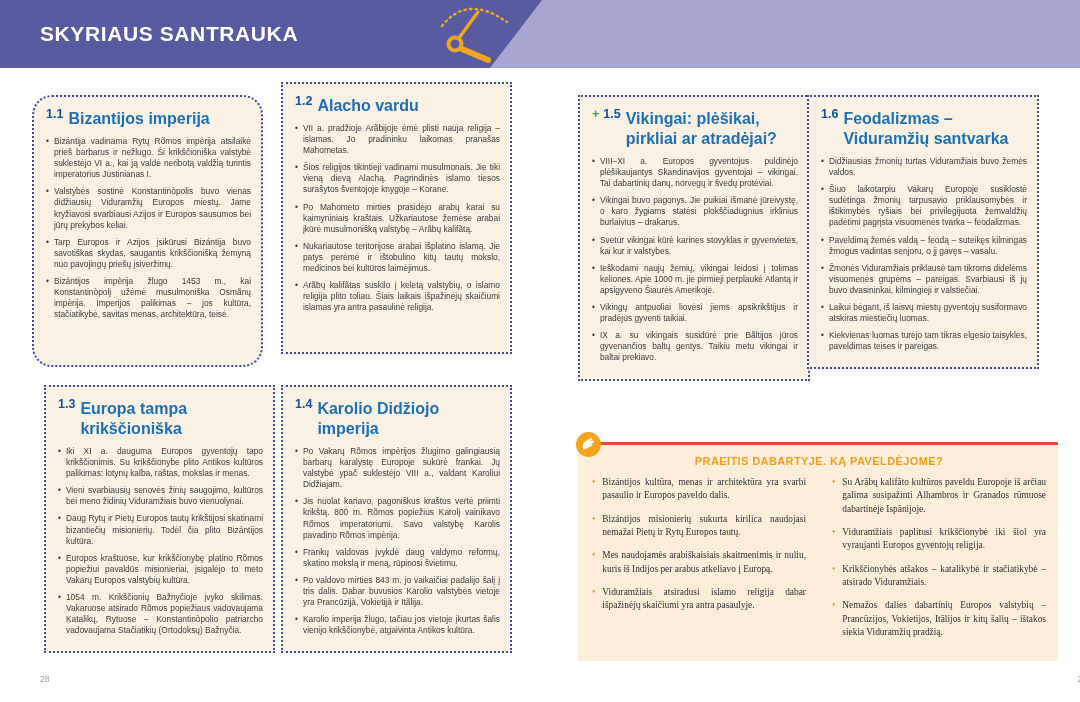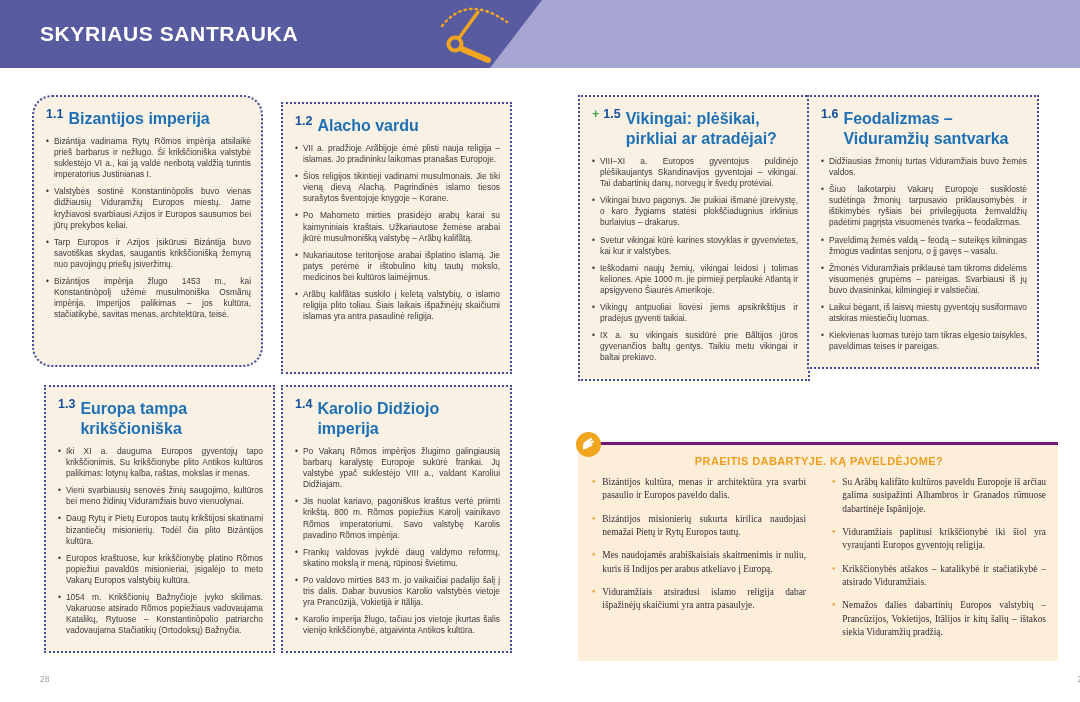--- a/index.html
+++ b/index.html
@@ -23,21 +23,21 @@
   .num{font-size:12.5px;font-weight:bold;color:#15509e;line-height:1.1;}
   .plus{font-size:12.5px;font-weight:bold;color:#43a047;line-height:1.1;margin-right:-1px;}
   .btitle{font-size:16px;font-weight:bold;color:#1d70b5;line-height:1.25;padding-top:1px;}
   ul.bullets{list-style:none;margin:0;padding:0;}
   ul.bullets li{display:flex;gap:5px;margin:0 0 6px 0;}
   ul.bullets .marker{color:#33343c;font-size:8.4px;line-height:1.32;}
   ul.bullets .btext{flex:1;font-size:8.4px;line-height:1.32;color:#3b3b3b;text-align:justify;}
 
   
   .heritage{position:absolute;left:578px;top:442px;width:480px;min-height:203px;
-    box-sizing:border-box;background:#fdeeda;border-top:3px solid #701a75;
+    box-sizing:border-box;background:#fdeeda;border-top:3px solid #ef4444;
     padding:8px 12px 12px 14px;}
   .heritage-icon{position:absolute;left:-3px;top:-14px;}
   .heritage h2{margin:2px 0 9px 0;text-align:center;font-size:11px;font-weight:bold;
     letter-spacing:.4px;color:#f09e1d;}
   .hcols{display:flex;gap:26px;}
   .hcol{flex:1;}
   ul.hbullets{list-style:none;margin:0;padding:0;font-family:"Liberation Serif","DejaVu Serif",serif;}
   ul.hbullets li{display:flex;gap:7px;margin:0 0 10px 0;}
   ul.hbullets .marker{color:#e8951f;font-size:9.5px;line-height:1.4;}
   ul.hbullets .btext{flex:1;font-size:9.4px;line-height:1.42;color:#2f2f33;text-align:justify;}
@@ -80,29 +80,29 @@
           <span class="marker">•</span>
           <span class="btext">Tarp Europos ir Azijos įsikūrusi Bizántija buvo savotiškas skydas, saugantis krikščionišką žemyną nuo pavojingų priešų įsiveržimų.</span>
         </li>
         <li>
           <span class="marker">•</span>
           <span class="btext">Bizántijos impèrija žlugo 1453 m., kai Konstantinòpolį užėmė musulmoniška Osmãnų impèrija. Imperijos palikimas – jos kultūra, stačiatikybė, savitas menas, architektūra, teisė.</span>
         </li>
       </ul>
   </section>
 
-  <section class="box" style="left:281px;top:102px;width:231px;min-height:272px;">
+  <section class="box" style="left:281px;top:82px;width:231px;min-height:272px;">
     <div class="boxhead">
       <span class="num">1.2</span>
       <span class="btitle">Alacho vardu</span>
     </div>
     <ul class="bullets">
         <li>
           <span class="marker">•</span>
-          <span class="btext">VII a. pradžioje Arãbijoje ėmė plisti nauja religija – islamas. Jo pradininku laikomas pranašas Europoje.</span>
+          <span class="btext">VII a. pradžioje Arãbijoje ėmė plisti nauja religija – islamas. Jo pradininku laikomas pranašas Mahometas.</span>
         </li>
         <li>
           <span class="marker">•</span>
           <span class="btext">Šios religijos tikintieji vadinami musulmonais. Jie tiki vieną dievą Alachą. Pagrindinės islamo tiesos surašytos šventojoje knygoje – Korane.</span>
         </li>
         <li>
           <span class="marker">•</span>
           <span class="btext">Po Mahometo mirties prasidėjo arabų karai su kaimyniniais kraštais. Užkariautose žemėse arabai įkūrė musulmonišką valstybę – Arãbų kalifãtą.</span>
         </li>
         <li>

